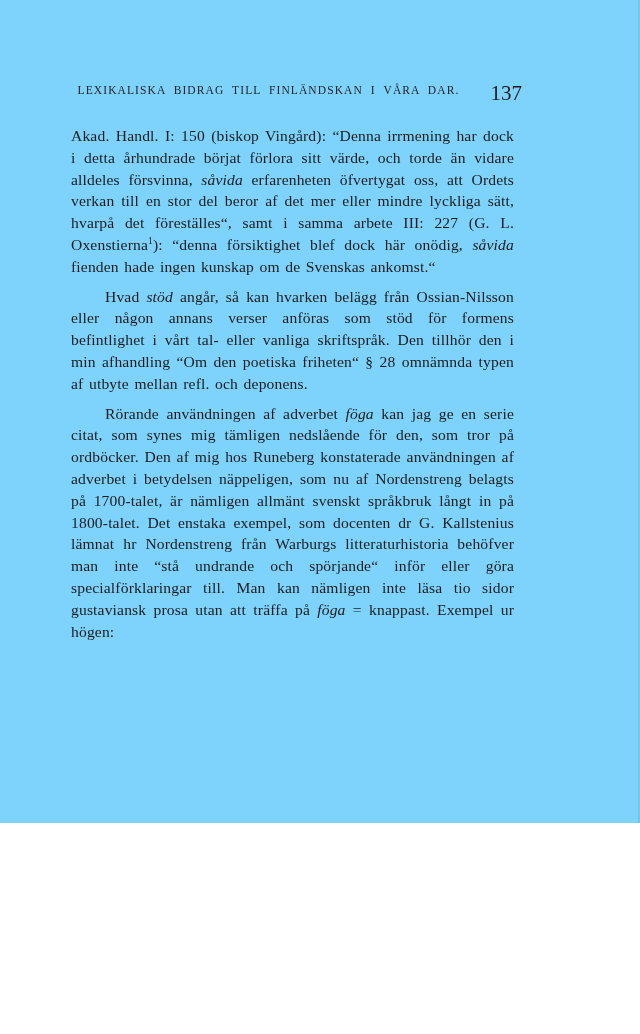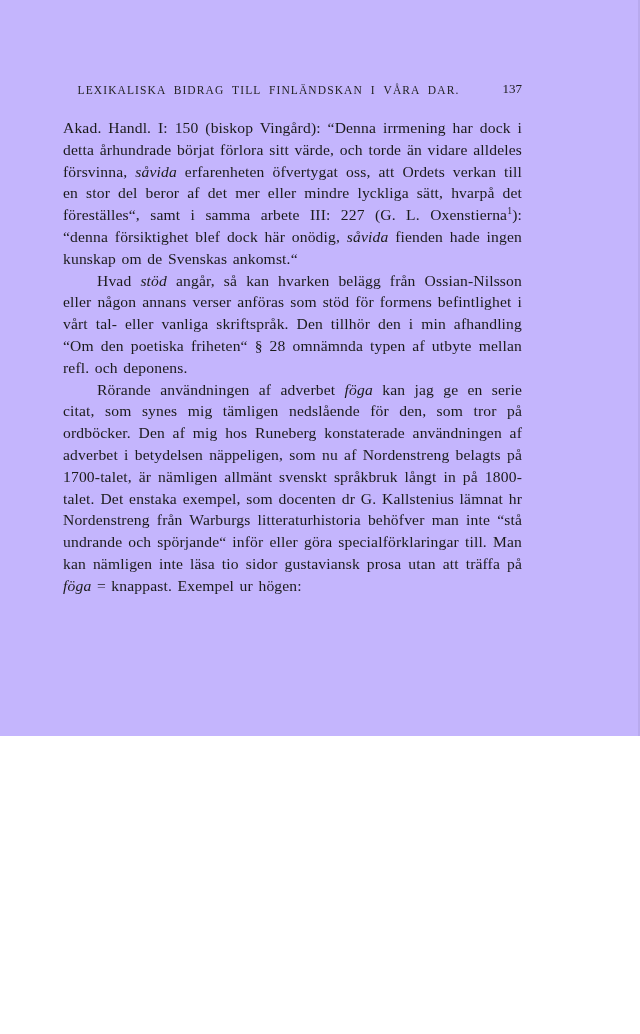--- a/index.html
+++ b/index.html
@@ -3,22 +3,22 @@
 <meta charset="utf-8">
 <style>
   html, body {
     margin: 0;
     padding: 0;
     background: #ffffff;
   }
   .page {
     position: relative;
     width: 640px;
-    height: 736px;
-    background: #c4b5fd;
+    height: 823px;
+    background: #7dd3fc;
     font-family: "Liberation Serif", "DejaVu Serif", serif;
     color: #1b1b1b;
     overflow: hidden;
   }
   .page::after {
     content: "";
     position: absolute;
     top: 0; right: 0;
     width: 2px; height: 100%;
     background: rgba(0,0,0,0.06);
@@ -38,36 +38,36 @@
     font-size: 11.5px;
     letter-spacing: 1.1px;
     word-spacing: 4px;
     color: #222;
     white-space: nowrap;
   }
   .page-number {
     position: absolute;
     right: 0;
     top: -3px;
-    font-size: 13px;
+    font-size: 21px;
     color: #1b1b1b;
   }
   .body-text {
     position: absolute;
     top: 117px;
     left: 63px;
     width: 459px;
     font-size: 15.6px;
     line-height: 21.8px;
     text-align: justify;
     letter-spacing: 0.15px;
     word-spacing: 1.5px;
   }
   .body-text p {
-    margin: 0;
+    margin: 8px;
     text-indent: 34px;
   }
   .body-text p.first {
     text-indent: 0;
   }
   .it { font-style: italic; }
   sup {
     font-size: 0.62em;
     line-height: 0;
     vertical-align: super;

